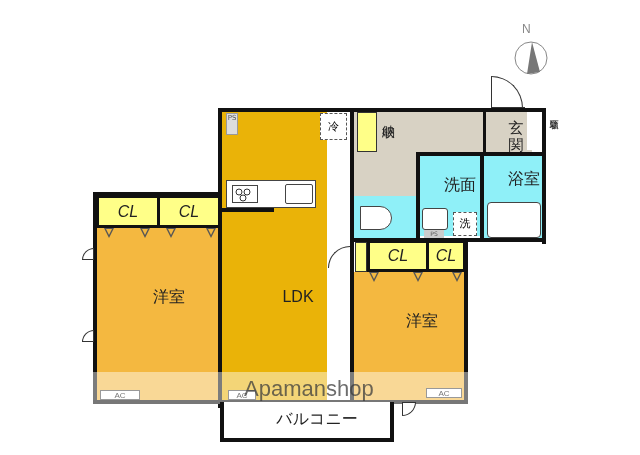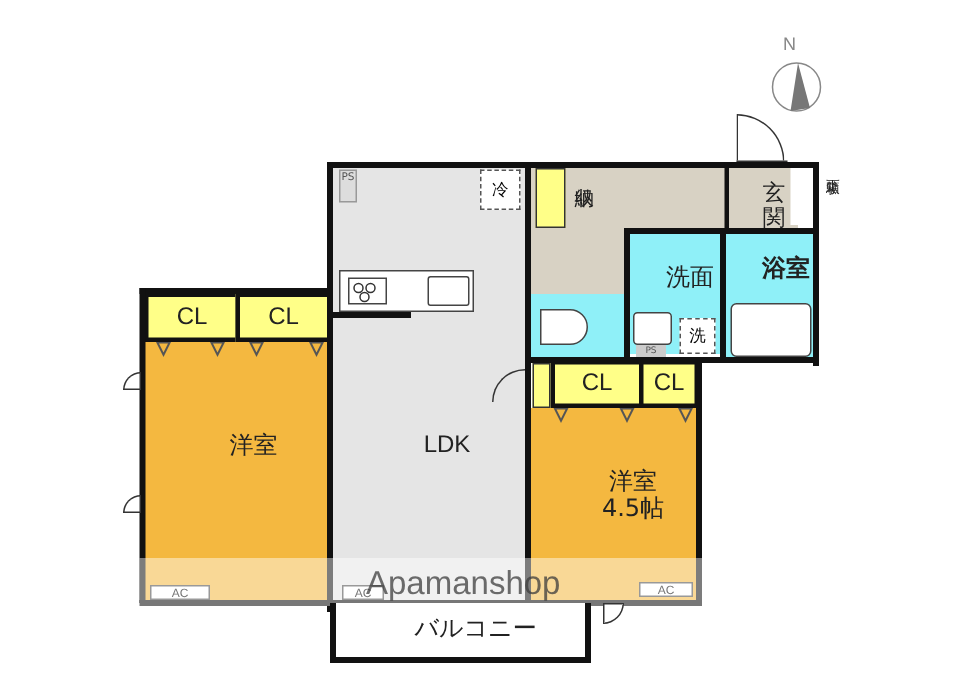--- a/index.html
+++ b/index.html
@@ -2,21 +2,21 @@
 <html><head>
 <meta charset="utf-8">
 <style>
   * { margin:0; padding:0; box-sizing:border-box; }
   body { width:640px; height:455px; background:#ffffff; position:relative; overflow:hidden;
          font-family:"DejaVu Sans", sans-serif; }
   .abs { position:absolute; }
   .wall { position:absolute; background:#111; }
   .room { position:absolute; }
   .lbl { position:absolute; text-align:center; color:#222; line-height:1.15;padding-left:20px; }
-  .cl { position:absolute; background:#ffff88; border:3px solid #111; display:flex; align-items:center; justify-content:center; font-family:"Liberation Sans", sans-serif; font-size:16px; color:#222; }
+  .cl { position:absolute; background:#ffff88; border:3px solid #111; display:flex; align-items:center; justify-content:center; font-family:"Liberation Sans", sans-serif; font-size:16px; color:#222;font-style:italic; }
   .vtext { writing-mode:vertical-rl; text-orientation:upright; }
   .tri { position:absolute; width:0; height:0; border-left:5px solid transparent; border-right:5px solid transparent; border-top:10px solid #555; }
   .tri::after { content:""; position:absolute; left:-3px; top:-9px; border-left:3px solid transparent; border-right:3px solid transparent; border-top:6px solid #f4b840; }
   .ac { position:absolute; background:#fff; border:1px solid #999; font-size:8px; color:#777; text-align:center; line-height:10px; font-family:"Liberation Sans", sans-serif; }
   .door-arc { position:absolute; border:1px solid #333; background:#fff; }
 </style>
 </head>
 <body>
 
 <div class="abs" style="left:513px;top:22px;width:36px;height:60px;">
@@ -32,21 +32,21 @@
 
 <div class="room" style="left:352px;top:110px;width:180px;height:86px;background:#d8d2c4;"></div>
 
 <div class="room" style="left:486px;top:112px;width:40px;height:38px;background:#d8d2c4;">
   <div class="lbl" style="left:0;top:8px;width:40px;font-size:15px;">玄関</div>
 </div>
 <div class="room" style="left:527px;top:112px;width:16px;height:38px;background:#fff;">
   <div class="lbl vtext" style="left:2px;top:1px;font-size:9px;">下駄箱</div>
 </div>
 
-<div class="room" style="left:222px;top:110px;width:132px;height:290px;background:#e5e5e5;">
+<div class="room" style="left:222px;top:110px;width:105px;height:290px;background:#eab308;">
   <div class="lbl" style="left:0;top:178px;width:132px;font-size:16px;font-family:'Liberation Sans',sans-serif;">
     <div>LDK</div>
   </div>
 </div>
 
 <div class="abs" style="left:226px;top:113px;width:12px;height:22px;background:#ddd;border:1px solid #999;font-size:7px;color:#555;text-align:center;line-height:9px;">
   <span>PS</span>
 </div>
 
 <div class="abs" style="left:320px;top:113px;width:27px;height:27px;background:#fff;border:1px dashed #555;font-size:11px;text-align:center;line-height:25px;">
@@ -76,36 +76,35 @@
   <div class="lbl" style="left:0;top:20px;width:60px;font-size:16px;">洗面</div>
   <div class="abs" style="left:2px;top:52px;width:26px;height:22px;background:#fff;border:1px solid #444;border-radius:3px;"></div>
   <div class="abs" style="left:33px;top:56px;width:24px;height:24px;background:#fff;border:1px dashed #555;font-size:11px;text-align:center;line-height:22px;">
     <span>洗</span>
   </div>
 </div>
 <div class="abs" style="left:424px;top:230px;width:20px;height:8px;background:#ccc;font-size:6px;color:#555;text-align:center;line-height:8px;">
   <span>PS</span>
 </div>
 <div class="room" style="left:484px;top:156px;width:60px;height:84px;background:#8ff0f8;">
-  <div class="lbl" style="left:0;top:14px;width:60px;font-size:16px;font-weight:bold;">浴室</div>
+  <div class="lbl" style="left:0;top:14px;width:60px;font-size:16px;">浴室</div>
   <div class="abs" style="left:3px;top:46px;width:54px;height:36px;background:#fff;border:1px solid #444;border-radius:4px;"></div>
 </div>
 
 <div class="room" style="left:96px;top:228px;width:126px;height:172px;background:#f4b840;">
   <div class="lbl" style="left:0;top:60px;width:126px;font-size:16px;">
     <div>洋室</div>
   </div>
 </div>
 <div class="cl" style="left:96px;top:195px;width:64px;height:33px;">CL</div>
 <div class="cl" style="left:157px;top:195px;width:64px;height:33px;">CL</div>
 
 <div class="room" style="left:354px;top:272px;width:112px;height:128px;background:#f4b840;">
   <div class="lbl" style="left:8px;top:40px;width:100px;font-size:16px;">
     <div>洋室</div>
-    <div>4.5帖</div>
   </div>
 </div>
 <div class="abs" style="left:355px;top:242px;width:12px;height:30px;background:#ffff88;border:1px solid #333;">
   <div class="lbl vtext" style="left:1px;top:2px;font-size:7px;">収納</div>
 </div>
 <div class="cl" style="left:367px;top:240px;width:62px;height:32px;">CL</div>
 <div class="cl" style="left:426px;top:240px;width:40px;height:32px;">CL</div>
 
 <div class="wall" style="left:218px;top:108px;width:4px;height:300px;"></div>
 <div class="wall" style="left:218px;top:108px;width:326px;height:4px;"></div>

